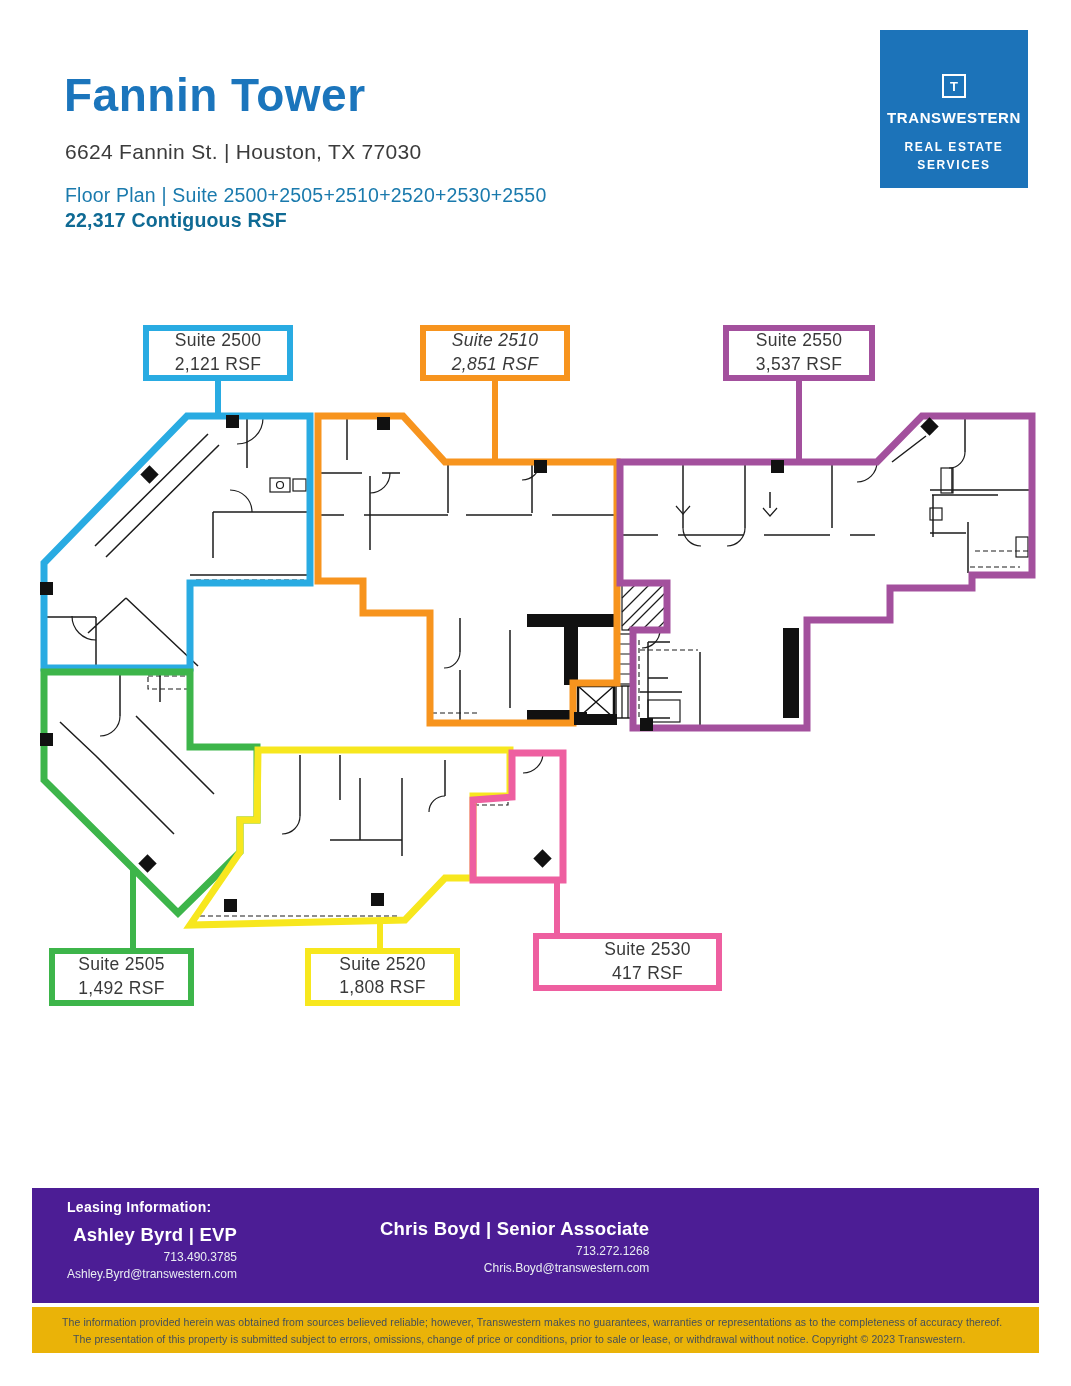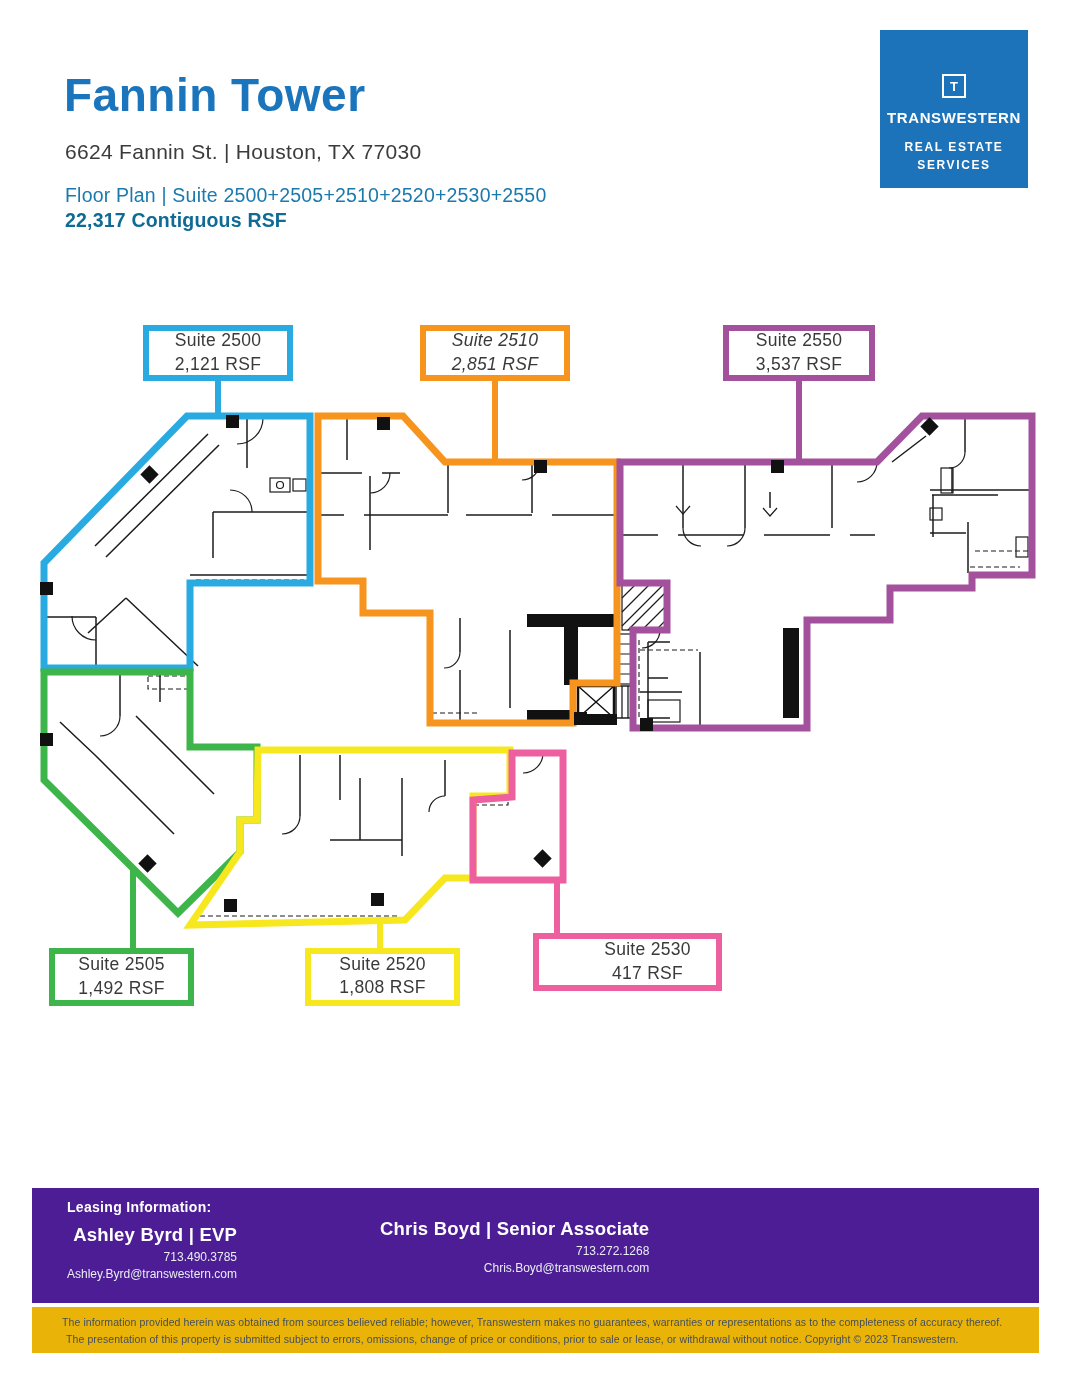--- a/index.html
+++ b/index.html
@@ -34,21 +34,21 @@
   
   #leasing-bar{left:32px;top:1188px;width:1007px;height:115px;color:#fff;}
   #leasing-heading{left:35px;top:11px;font-size:14px;font-weight:700;letter-spacing:.3px;}
   .contact{position:absolute;top:36px;text-align:right;}
   #contact-0{left:35px;}
   #contact-1{left:348px;top:30px;}
   .contact .name{font-size:18.5px;font-weight:700;margin-bottom:4px;letter-spacing:.2px;}
   .contact .phone,.contact .email{font-size:12px;color:#e9eef2;margin-top:3px;}
   #disclaimer-bar{left:32px;top:1307px;width:1007px;height:46px;background:#eab308;color:#454f5a;font-size:10.5px;letter-spacing:.1px;}
   #disclaimer-bar .l1{position:absolute;left:30px;top:9px;}
-  #disclaimer-bar .l2{position:absolute;left:34px;top:26px;}
+  #disclaimer-bar .l2{position:absolute;left:41px;top:26px;}
 </style>
 </head>
 <body>
 
 <div class="abs" id="page-title">Fannin Tower</div>
 <div class="abs" id="address">6624 Fannin St. | Houston, TX 77030</div>
 <div class="abs" id="subtitle">Floor Plan | Suite 2500+2505+2510+2520+2530+2550</div>
 <div class="abs" id="contiguous">22,317 Contiguous RSF</div>
 
 <div class="abs" id="logo" style="background-color: rgb(28, 115, 185);">

